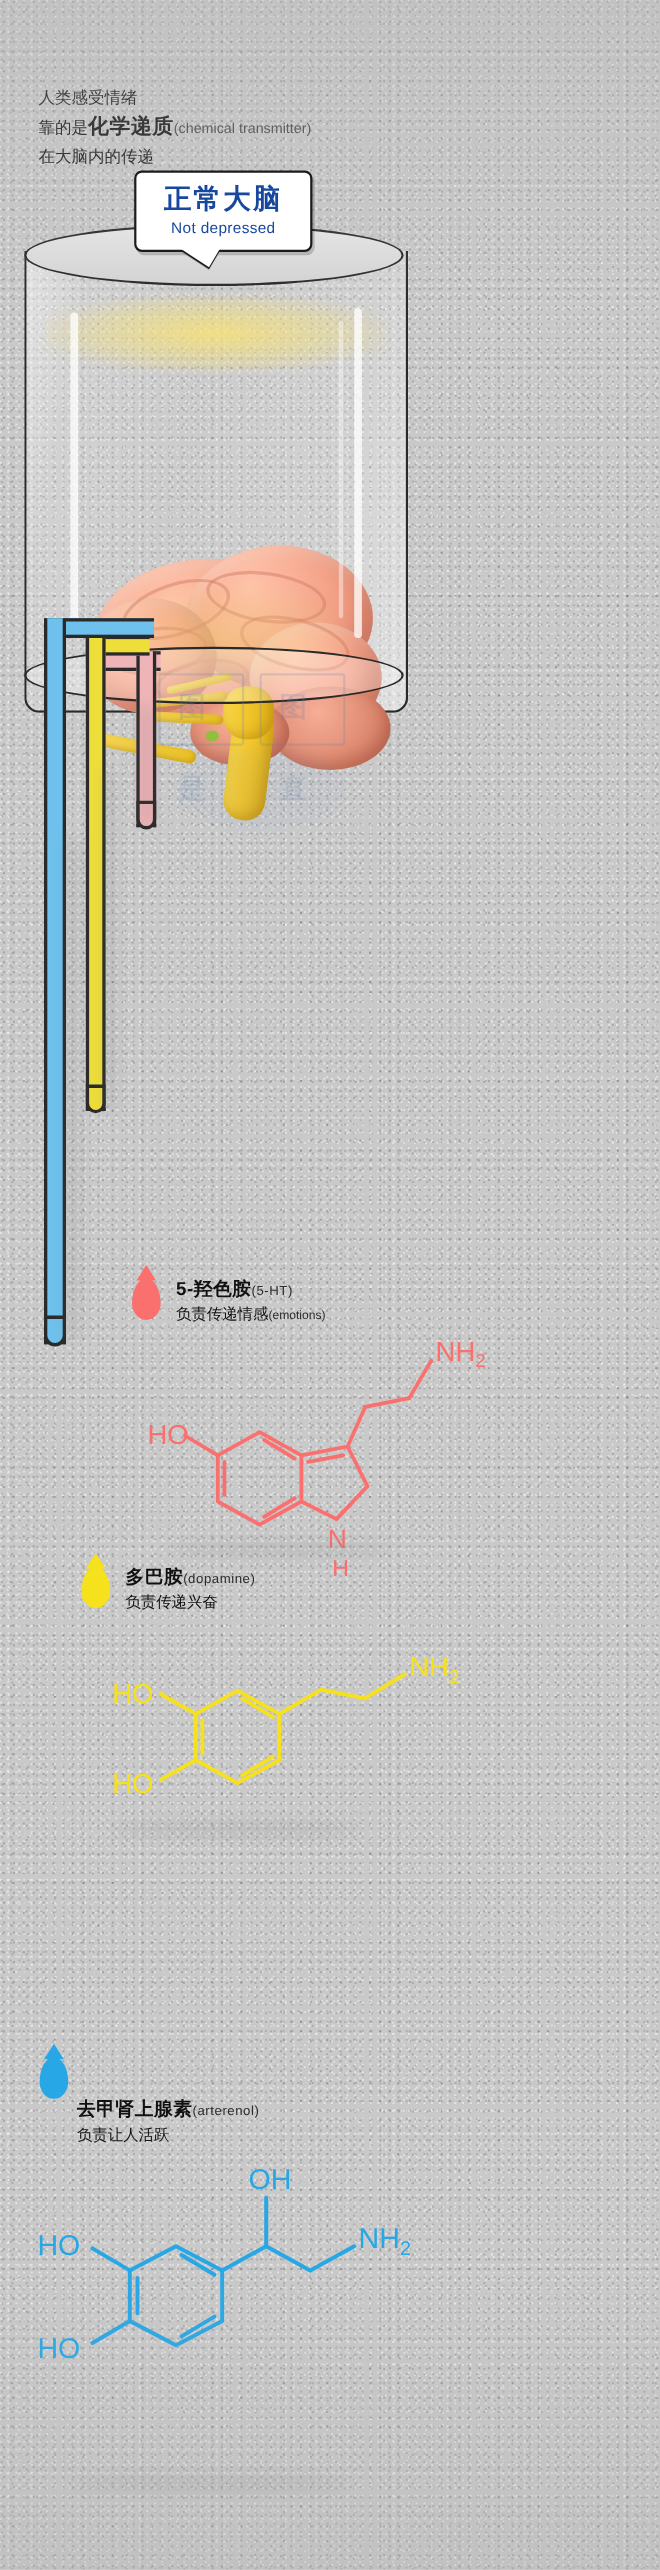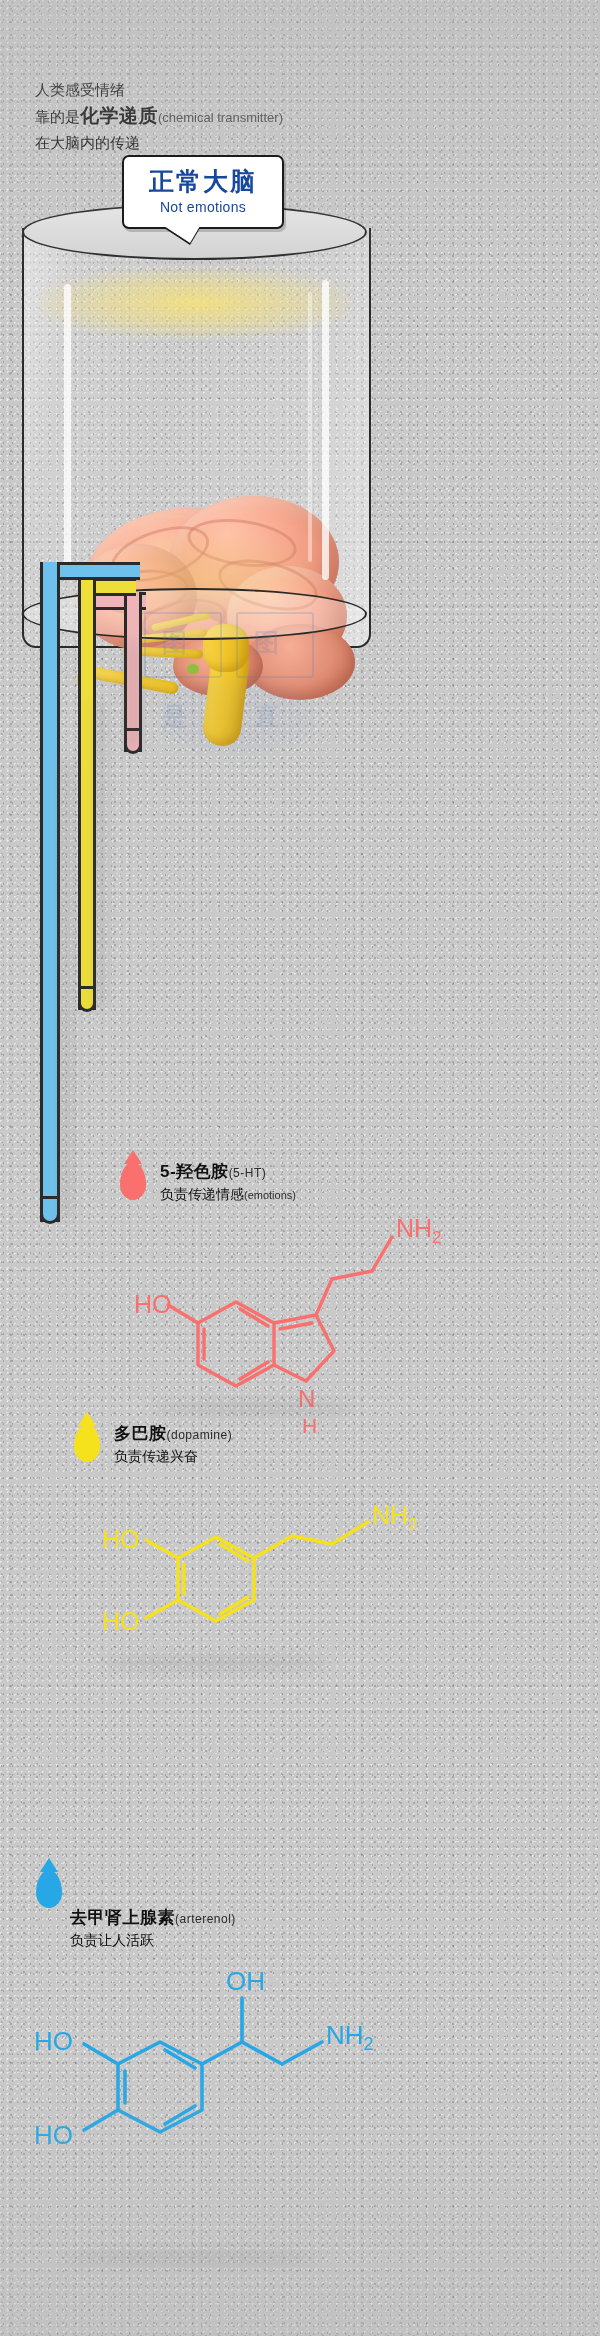--- a/index.html
+++ b/index.html
@@ -198,21 +198,21 @@
   <div class="wbox" style="left:4px;top:4px;width:74px;height:62px;"></div>
   <div class="wbox" style="left:96px;top:4px;width:74px;height:62px;"></div>
   <div class="wtx" style="left:22px;top:18px;">图</div>
   <div class="wtx" style="left:114px;top:18px;">图</div>
   <div class="wtx" style="left:22px;top:92px;">是</div>
   <div class="wtx" style="left:114px;top:92px;">直</div>
 </div>
 
 <div id="callout">
   <div class="cn">正常大脑</div>
-  <div class="en">Not emotions</div>
+  <div class="en">Not depressed</div>
   <div class="tail"></div>
 </div>
 
 <div class="tube">
   <div class="seg" style="left:88px;top:592px;width:58px;height:18px;background:#efb4b8;border-right:none;"></div>
   <div class="seg" style="left:124px;top:592px;width:18px;height:160px;background:#efb4b8;border-top:none;"></div>
   <div class="cap" style="left:124px;top:728px;width:18px;height:26px;background:#efb4b8;"></div>
 </div>
 
 <div class="tube">

